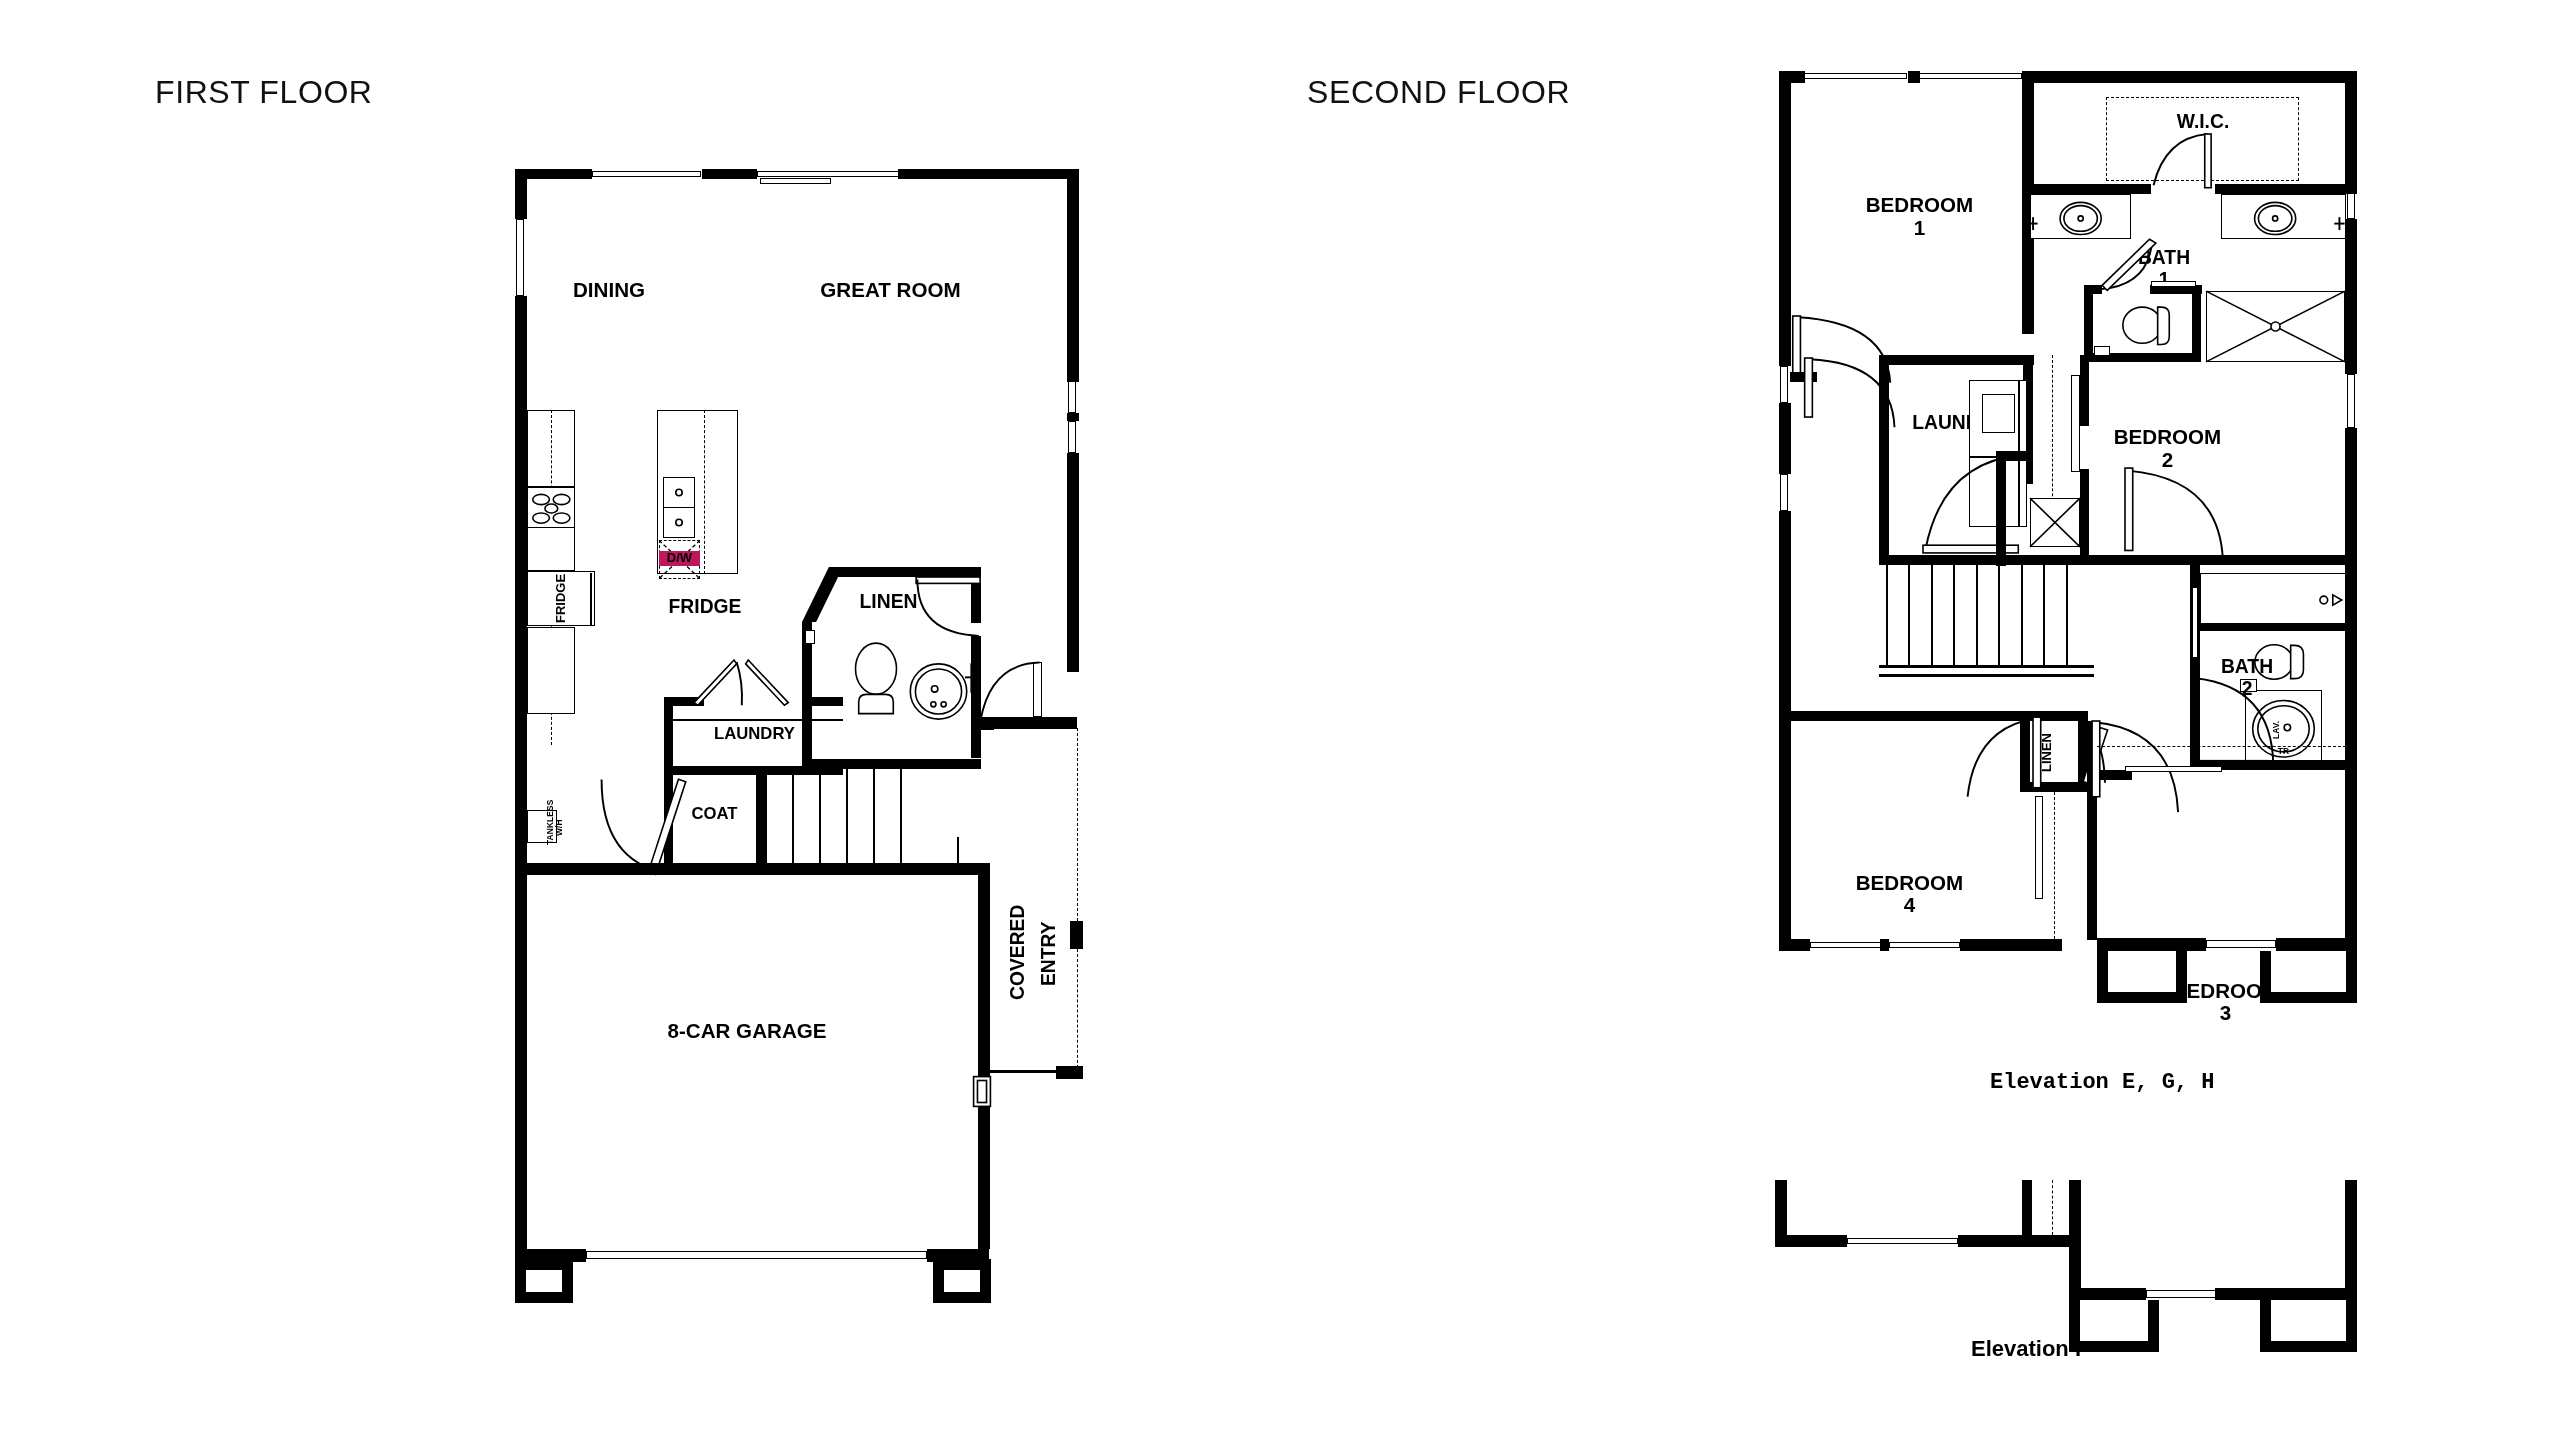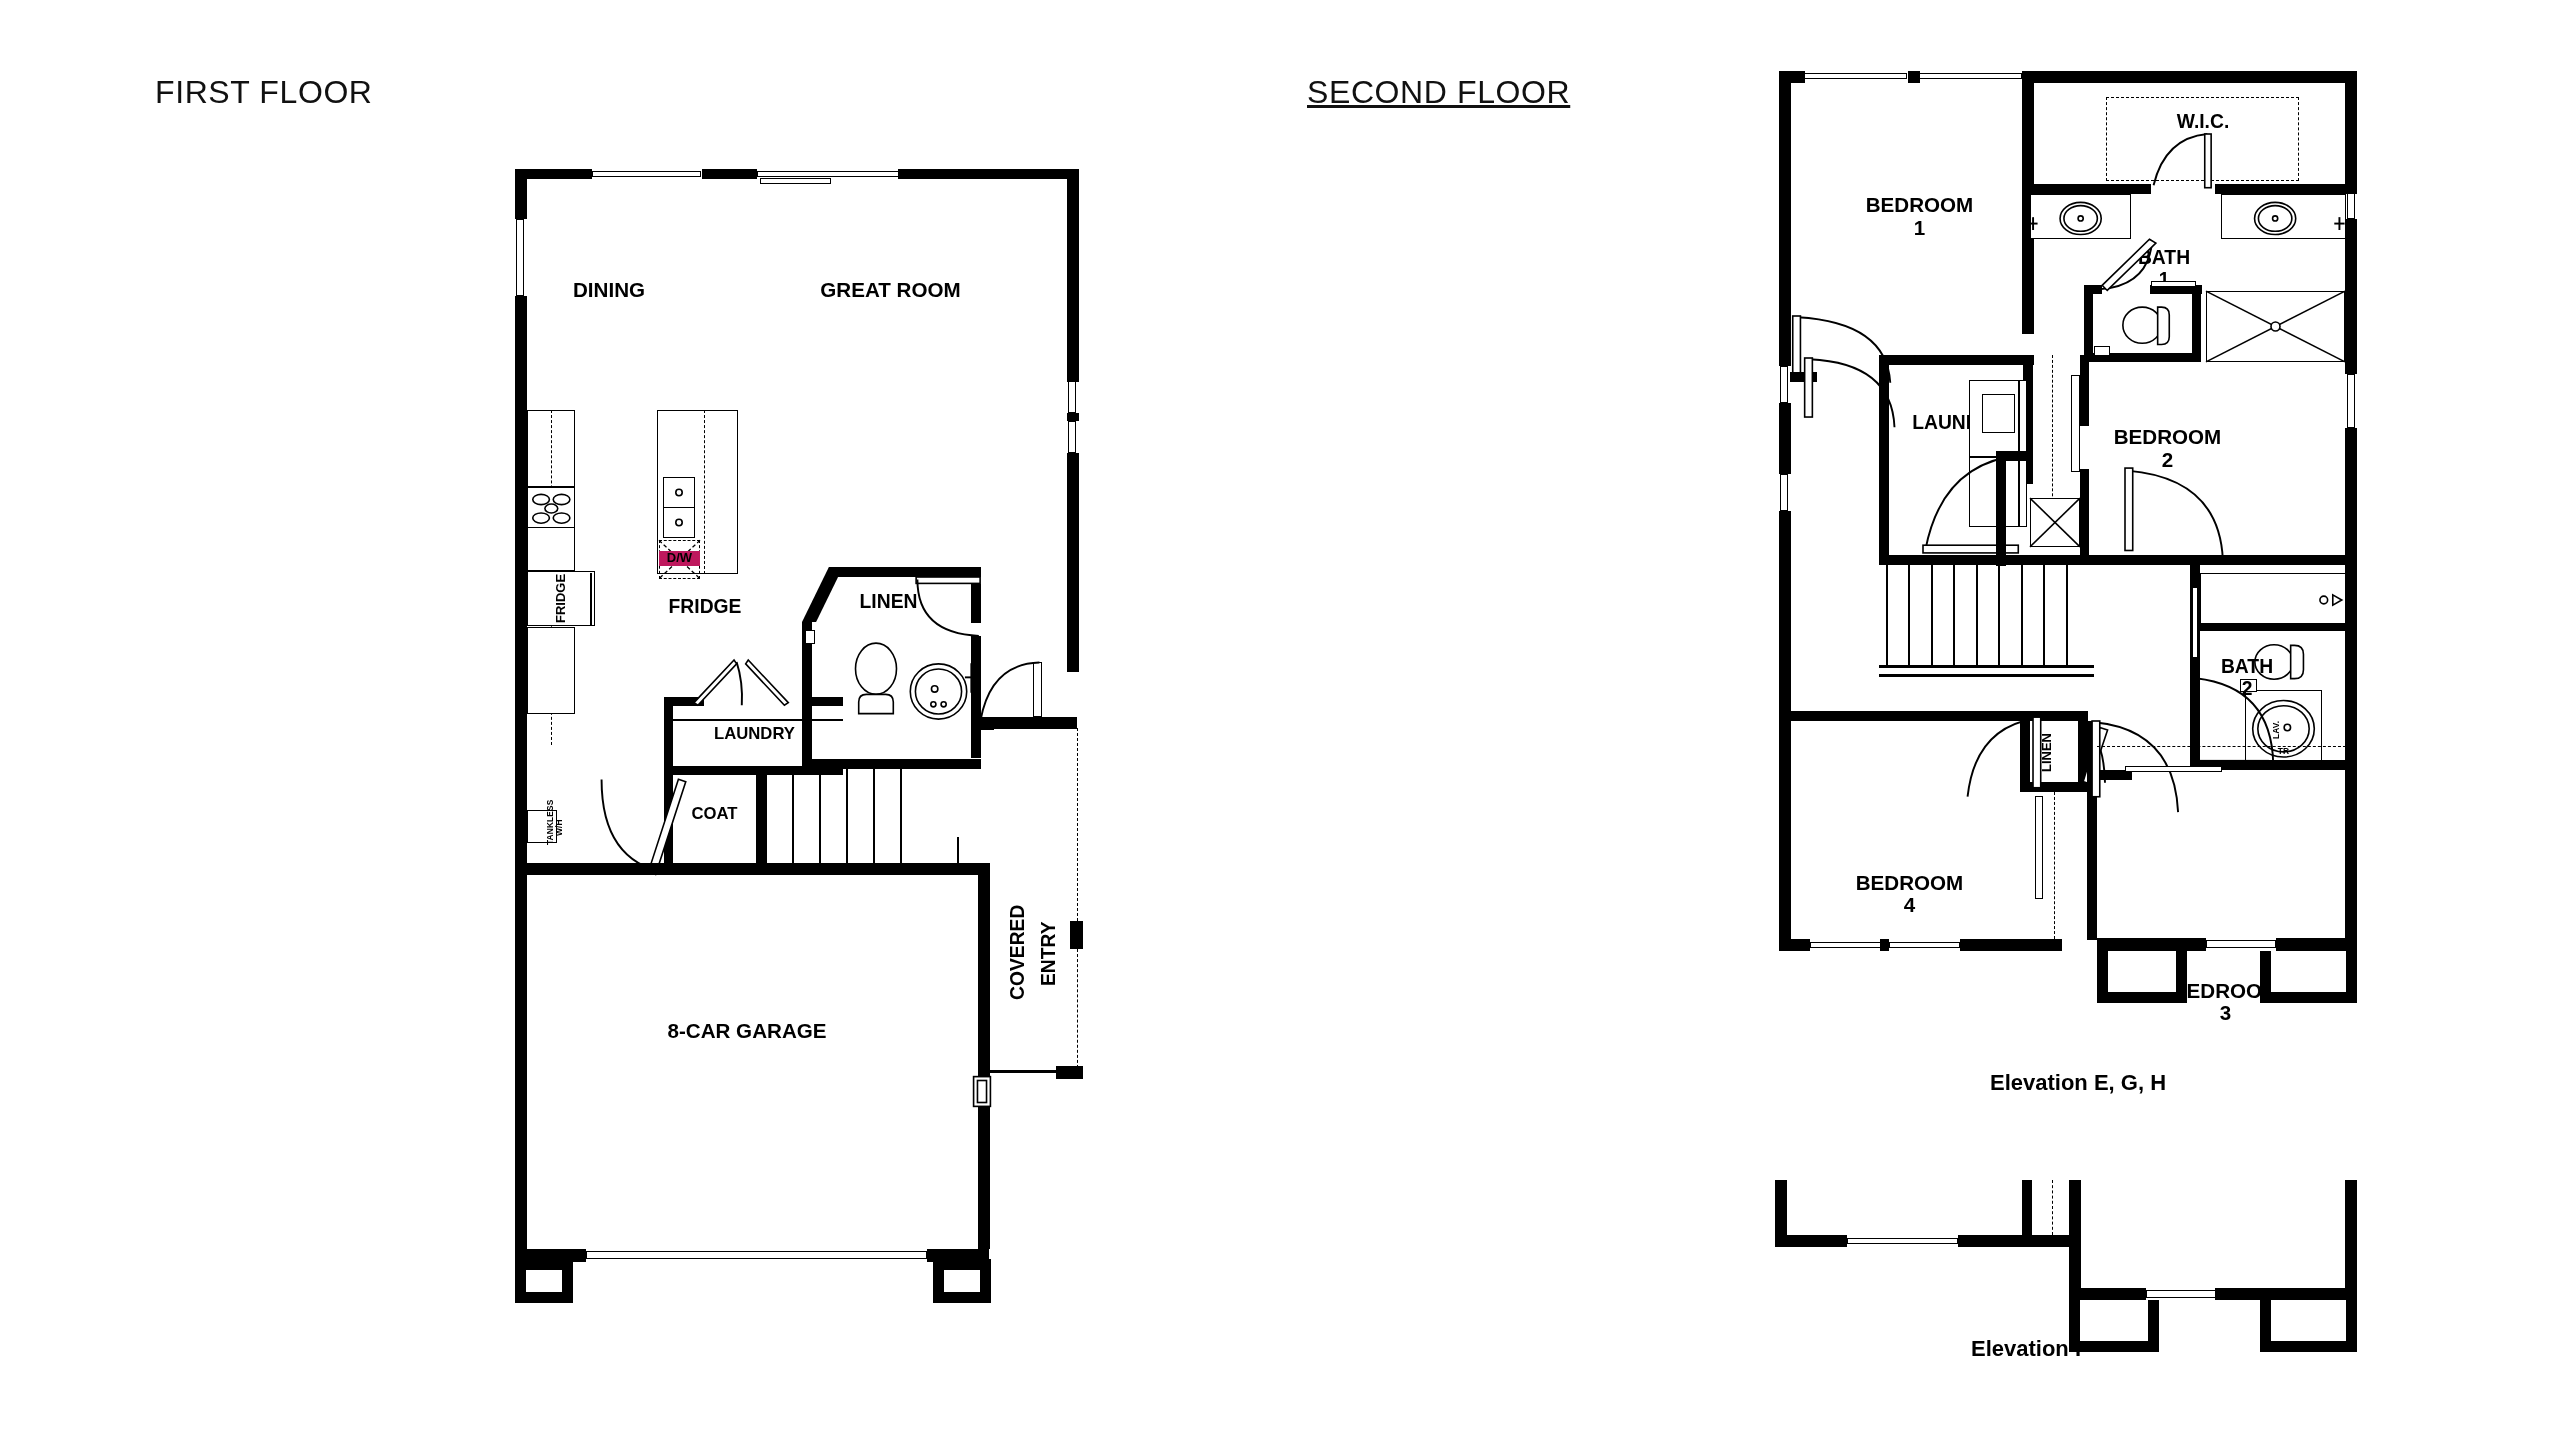--- a/index.html
+++ b/index.html
@@ -10,27 +10,27 @@
     color:#000;
   }
   .stage{position:absolute;left:0;top:0;width:2576px;height:1449px;}
 
   
   .floor-title{
     position:absolute;font-size:32px;font-weight:400;letter-spacing:0.6px;
     color:#111;white-space:nowrap;
   }
   #first-floor-title{left:155px;top:74px;}
-  #second-floor-title{left:1307px;top:74px;text-decoration:underline;}
+  #second-floor-title{left:1307px;top:74px;}
 
   .elev-caption{
     position:absolute;font-size:22px;font-weight:700;color:#000;white-space:nowrap;
     text-align:center;
   }
-  #elev-egh-caption{left:1990px;top:1070px;}
+  #elev-egh-caption{left:1990px;top:1070px;font-family:Liberation Mono, monospace;}
   #elev-f-caption{left:1971px;top:1336px;}
 
   
   .plan{position:absolute;}
   .w{position:absolute;background:#000;}        
   .thin{position:absolute;background:#000;}
   .boxthin{position:absolute;border:1.3px solid #000;box-sizing:border-box;background:#fff;}
   .dash{position:absolute;border:1.9px dashed #000;box-sizing:border-box;}
   .dashline-v{position:absolute;border-left:1.9px dashed #000;}
   .dashline-h{position:absolute;border-top:1.9px dashed #000;}

